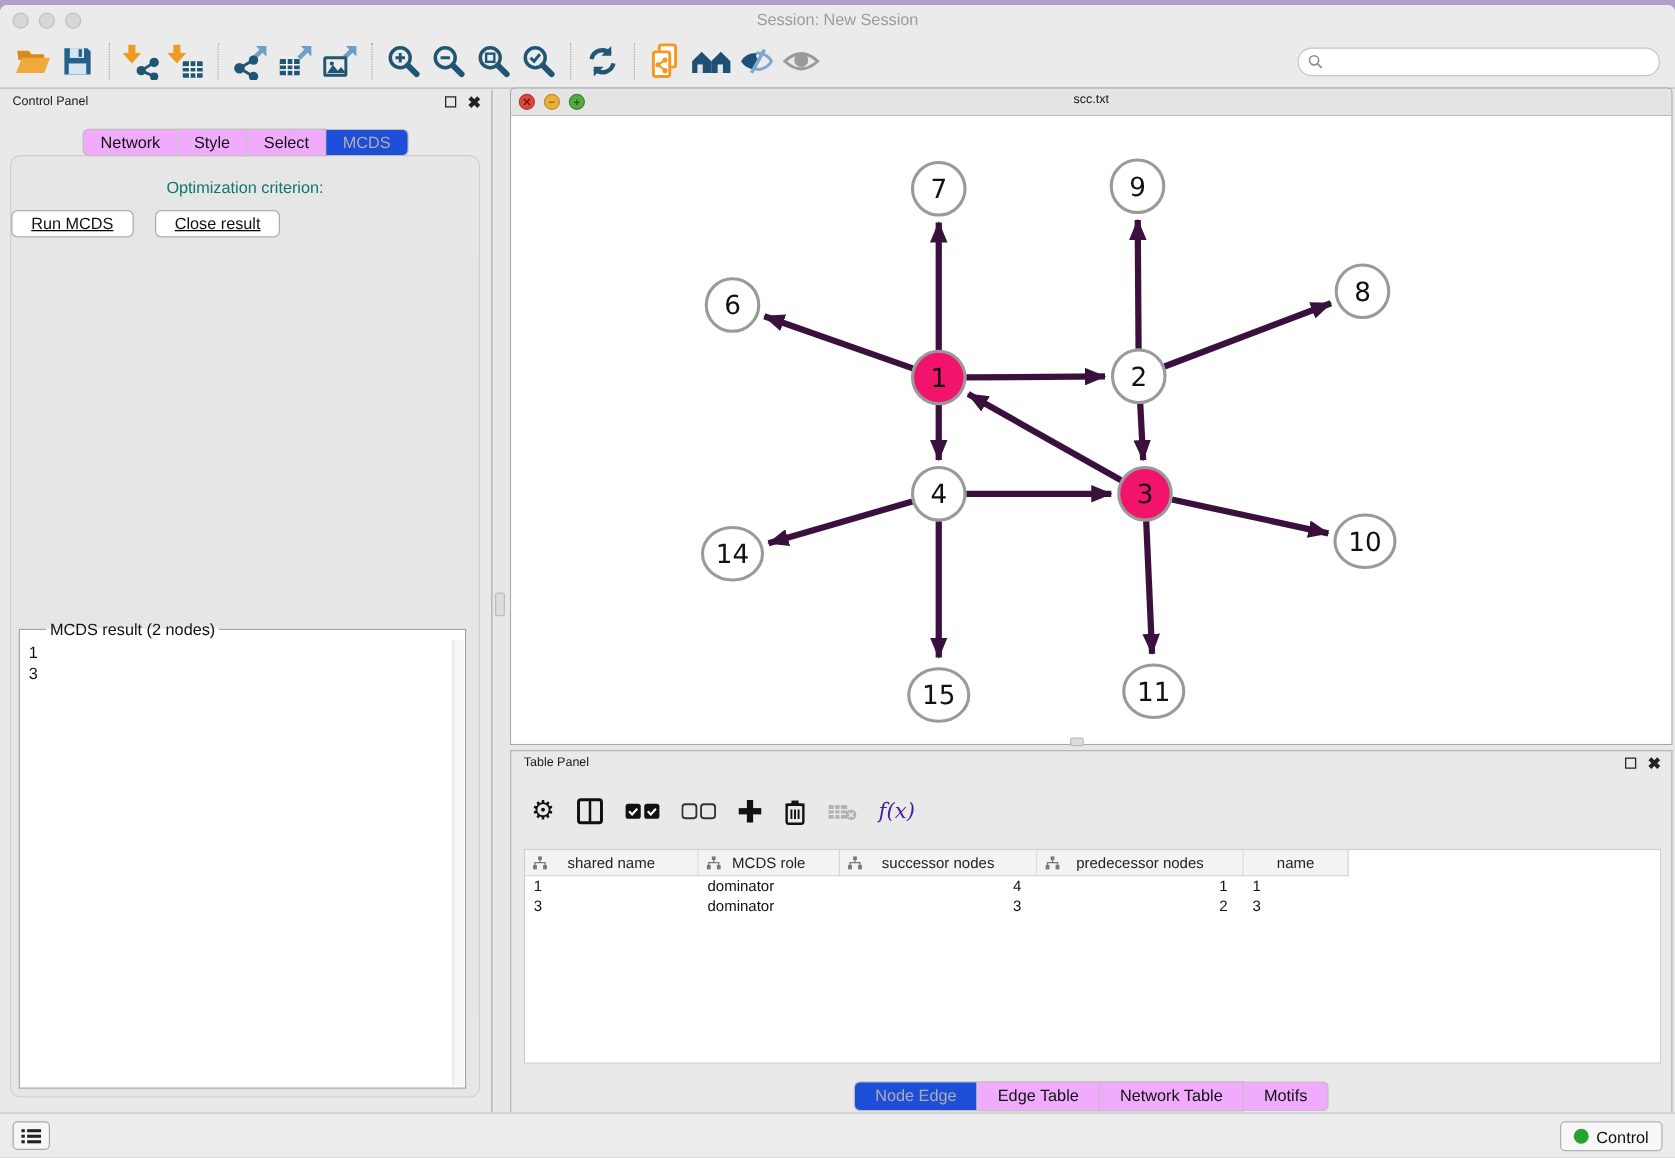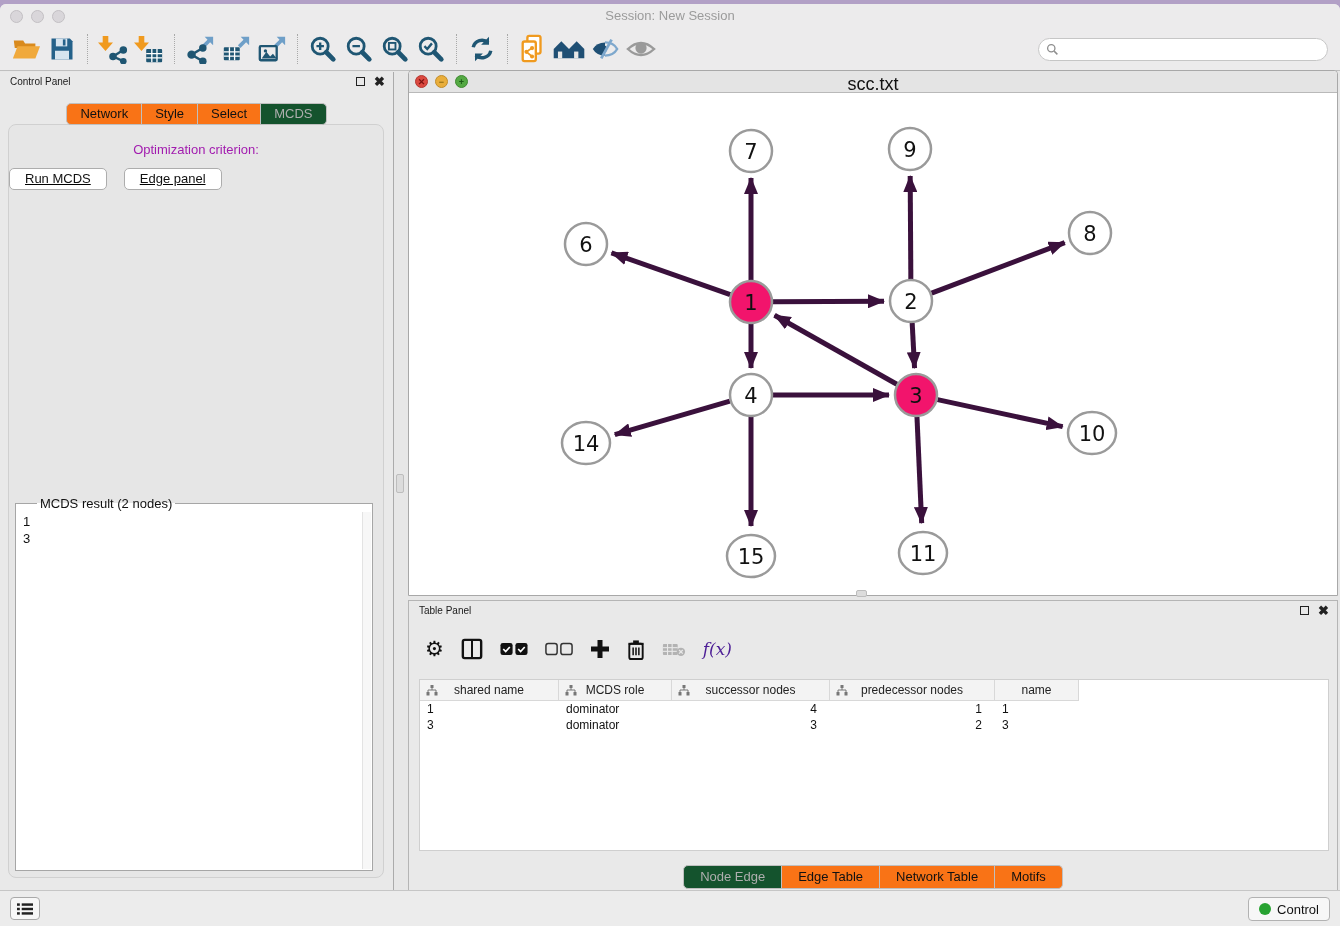--- a/index.html
+++ b/index.html
@@ -22,46 +22,46 @@
   .searchbox input { border:none; outline:none; background:transparent; font-size:12px; width:250px; margin-left:4px; font-family:"Liberation Sans",sans-serif; }
 
   
   .control-panel { position:absolute; left:0; top:68px; width:394px; bottom:36px; background:#e9e9e9; border-right:1px solid #ababab; }
   .panel-head { position:relative; height:22px; }
   .panel-head .ptitle { position:absolute; left:10px; top:4px; font-size:10px; color:#1a1a1a; }
   .panel-head .picons { position:absolute; right:8px; top:4px; display:flex; gap:9px; align-items:center; }
   .float-ico { width:9px; height:9px; border:1.5px solid #222; display:inline-block; }
   .close-ico { font-size:13px; font-weight:bold; color:#222; line-height:11px; }
   .seg-tabs { display:flex; justify-content:center; margin-top:9px; position:relative; z-index:2; }
-  .seg-tab { font-size:13px; padding:2px 13px 3px; background:#f97316; border:1px solid #bfbfbf; border-left:none; color:#111; cursor:default; }
+  .seg-tab { font-size:13px; padding:2px 13px 3px; background:#f0abfc; border:1px solid #bfbfbf; border-left:none; color:#111; cursor:default; }
   .seg-tab:first-child { border-left:1px solid #bfbfbf; border-radius:5px 0 0 5px; }
   .seg-tab:last-child { border-radius:0 5px 5px 0; }
-  .seg-tab.selected { background:#14532d; color:#aeaeae; }
+  .seg-tab.selected { background:#1d4ed8; color:#aeaeae; }
   .cp-card { position:absolute; left:8px; right:9px; top:52px; bottom:12px; background:#e6e6e6; border:1px solid #d0d0d0; border-radius:8px; }
-  .opt-label { text-align:center; margin-top:17px; font-size:13px; color:#a21caf; }
+  .opt-label { text-align:center; margin-top:17px; font-size:13px; color:#0f766e; }
   .combo { position:relative; margin:7px auto 0; width:310px; height:22px; background:#fff; border:1px solid #adadad; border-radius:5px; font-size:13px; line-height:20px; padding-left:9px; color:#111; }
   .combo .stepper { position:absolute; right:5px; top:2px; width:11px; height:17px; display:flex; flex-direction:column; align-items:center; justify-content:center; gap:2px; }
   .stepper .up { width:0; height:0; border-left:4px solid transparent; border-right:4px solid transparent; border-bottom:5px solid #555; }
   .stepper .down { width:0; height:0; border-left:4px solid transparent; border-right:4px solid transparent; border-top:5px solid #555; }
   .btn-row { display:flex; justify-content:flex-start; gap:17px; margin-top:11px;text-decoration:underline; }
   .mac-btn { font-size:13px; padding:2px 15px 3px; background:#fff; border:1px solid #adadad; border-radius:5px; color:#111; font-family:"Liberation Sans",sans-serif; }
   .mcds-fieldset { position:absolute; left:6px; right:10px; top:371px; bottom:6px; border:1px solid #a6a6a6; background:#fff; }
   .mcds-fieldset legend { font-size:13px; color:#111; margin-left:21px; padding:0 3px; background:transparent; }
   .mcds-list { position:absolute; left:1px; right:11px; top:2px; bottom:2px; background:#fff; overflow:hidden; }
   .mcds-item { font-size:13px; color:#111; padding-left:6px; line-height:17px; }
   .mcds-scroll { position:absolute; right:1px; top:1px; bottom:1px; width:9px; background:#f7f7f7; border-left:1px solid #e3e3e3; }
 
   
   .vgrip { position:absolute; left:396px; top:470px; width:8px; height:19px; background:#dcdcdc; border:1px solid #bdbdbd; border-radius:2px; }
   .hgrip { position:absolute; left:856px; top:586px; width:11px; height:7px; background:#dcdcdc; border:1px solid #bdbdbd; border-radius:2px; }
 
   
   .net-frame { position:absolute; left:408px; top:66px; width:930px; height:526px; border:1px solid #a8a8a8; border-radius:4px 4px 0 0; background:#fff; }
   .net-titlebar { position:relative; height:22px; background:#e4e4e4; border-bottom:1px solid #b9b9b9; border-radius:4px 4px 0 0; }
-  .net-title { position:absolute; left:0; right:0; top:3px; text-align:center; font-size:18px; color:#111; }
+  .net-title { position:absolute; left:0; right:0; top:3px; text-align:center; font-size:10px; color:#111; }
   .lights { position:absolute; left:6px; top:4px; display:flex; gap:7px; }
   .light { width:13px; height:13px; border-radius:50%; font-size:9px; font-weight:bold; text-align:center; line-height:13px; }
   .light.red { background:#db4940; color:#7c1210; border:1px solid #b53730; }
   .light.yellow { background:#e9ae3b; color:#8a6a12; border:1px solid #c28d2a; }
   .light.green { background:#54a943; color:#1c5c17; border:1px solid #3f8a31; }
   .net-canvas { position:absolute; left:0; top:22px; right:0; bottom:0; background:#fff; }
 
   
   .table-panel { position:absolute; left:408px; top:596px; width:930px; height:292px; background:#e9e9e9; border:1px solid #b5b5b5; border-bottom:none; }
   .tp-toolbar { position:absolute; left:0; right:0; top:22px; height:52px; display:flex; align-items:center; padding-left:16px; gap:17px; }
@@ -258,21 +258,21 @@
       <div class="seg-tabs" id="control-tabs">
           <span class="seg-tab">Network</span>
           <span class="seg-tab">Style</span>
           <span class="seg-tab">Select</span>
           <span class="seg-tab selected">MCDS</span>
         </div>
       <div class="cp-card">
         <div class="opt-label">Optimization criterion:</div>
         <div class="btn-row">
           <button class="mac-btn">Run MCDS</button>
-          <button class="mac-btn">Edge panel</button>
+          <button class="mac-btn">Close result</button>
         </div>
         <fieldset class="mcds-fieldset">
           <legend>MCDS result (2 nodes)</legend>
           <div class="mcds-list" id="mcds-list">
               <div class="mcds-item">1</div>
               <div class="mcds-item">3</div>
             </div>
           <div class="mcds-scroll"></div>
         </fieldset>
       </div>

